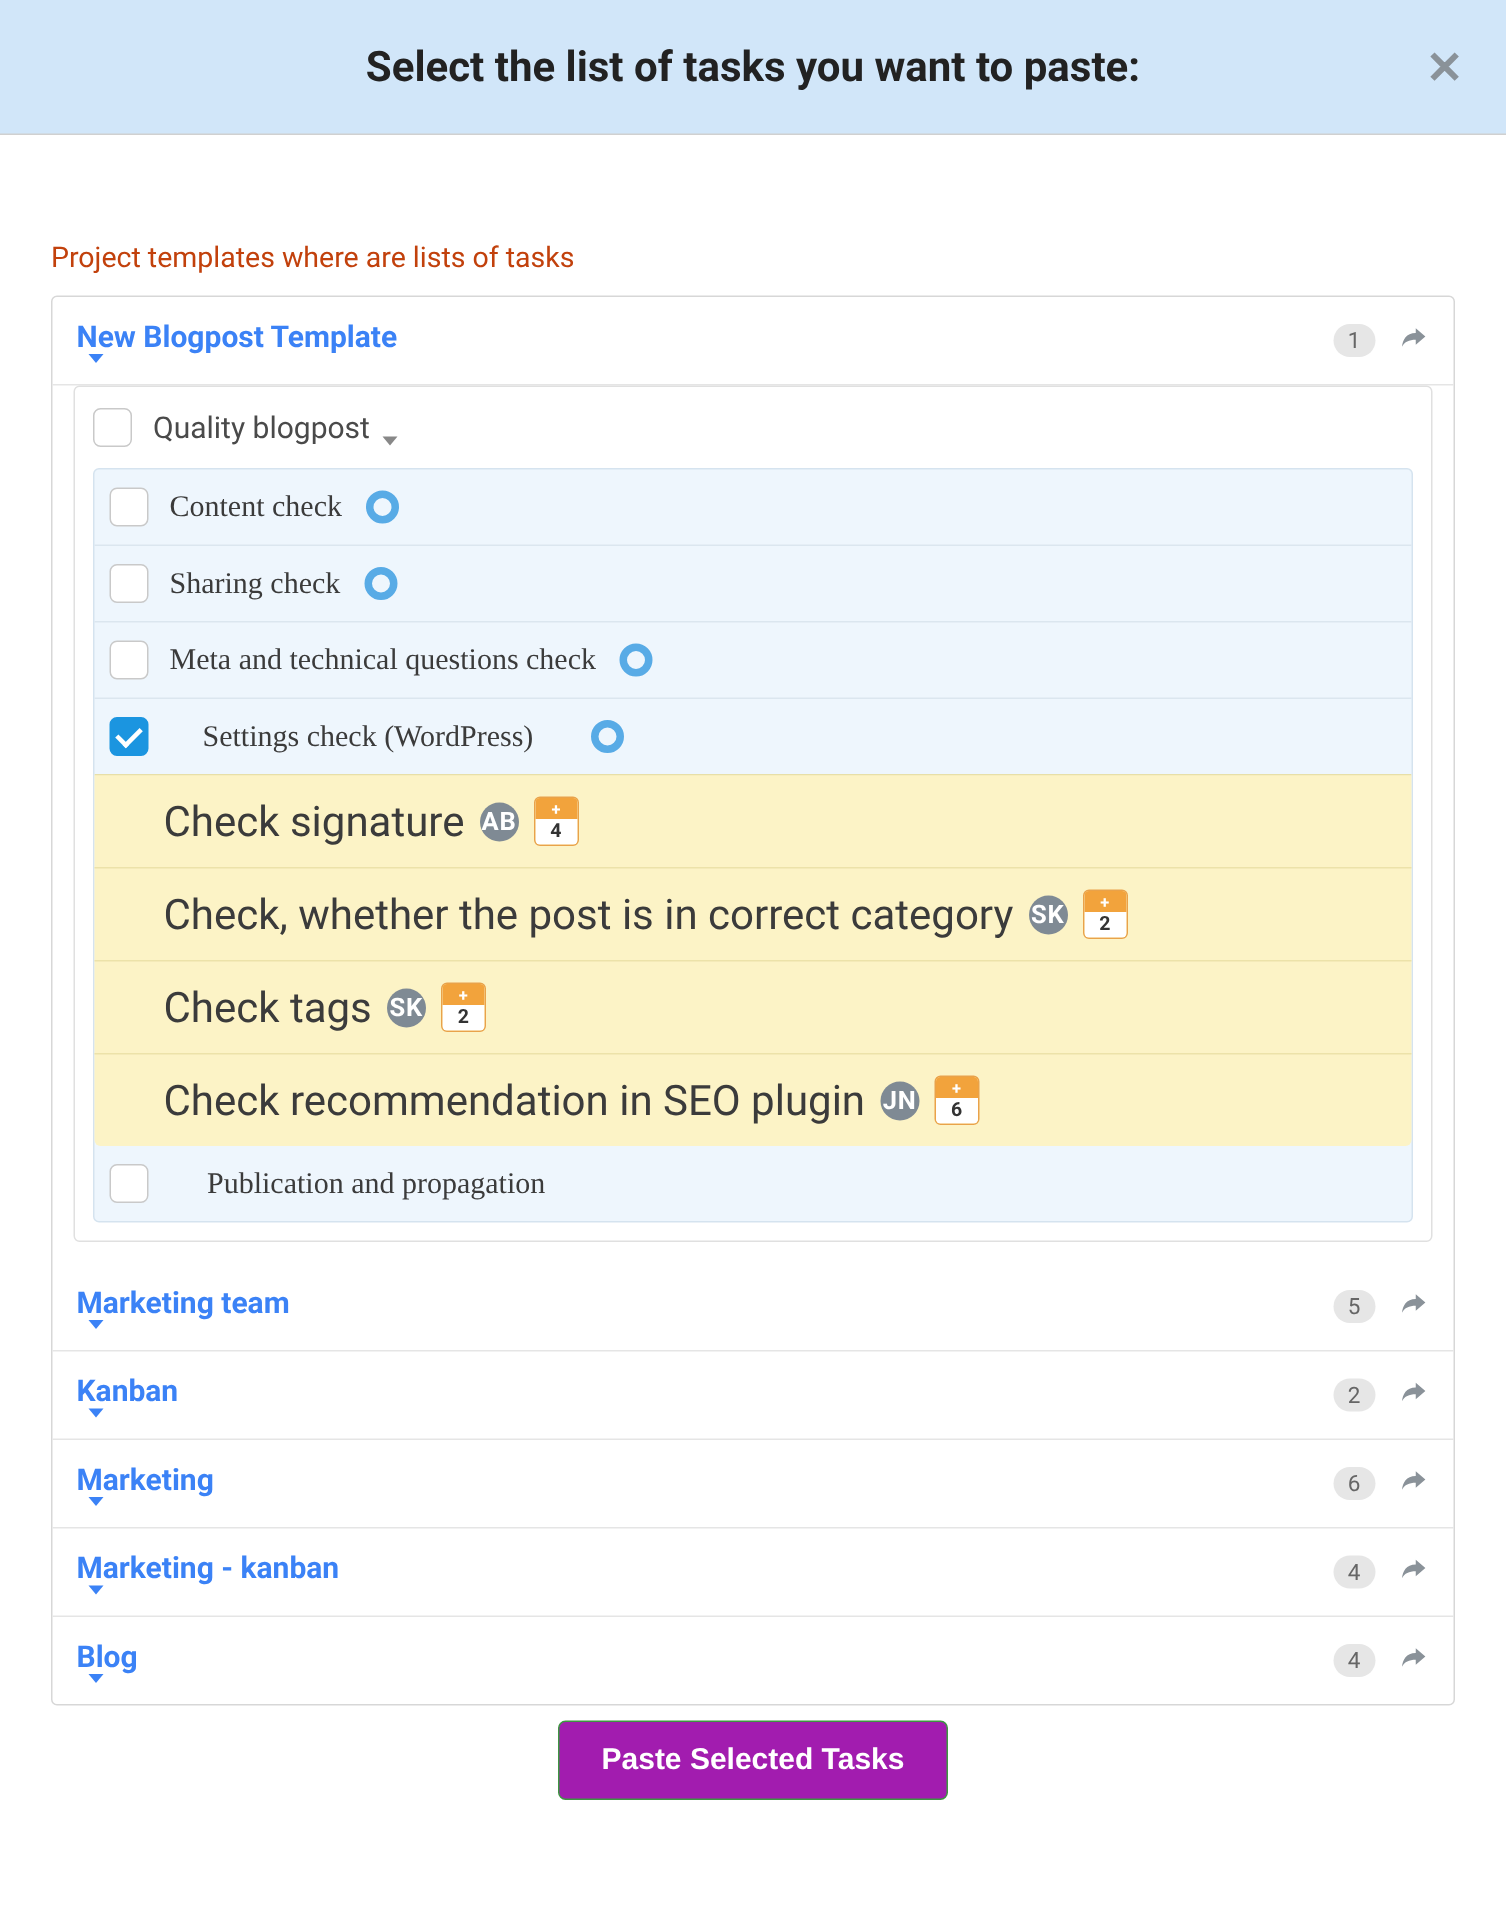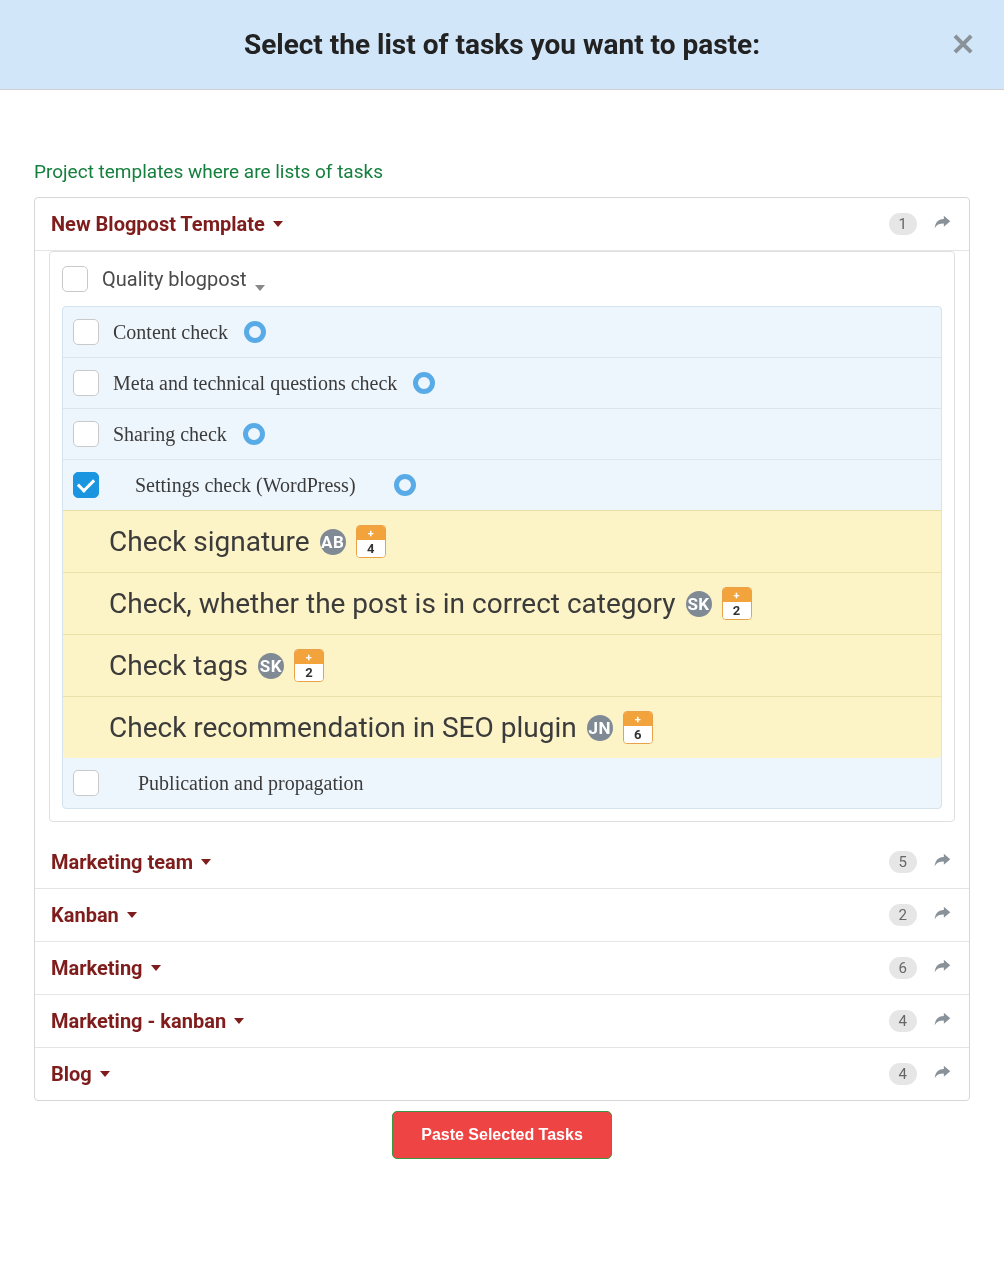--- a/index.html
+++ b/index.html
@@ -30,43 +30,43 @@
     display: flex; align-items: center; justify-content: center;
     cursor: pointer;
     color: #8a9299;
     font-size: 30px;
     font-weight: 700;
   }
   .content {
     padding: 70px 34px 40px 34px;
   }
   .section-label {
-    color: #15803d;
+    color: #c2410c;
     font-size: 19px;
     margin-bottom: 14px;
   }
   .outer-panel {
     border: 1px solid #d7d7d7;
     border-radius: 4px;
     background: #fff;
   }
   .template-header {
     display: flex;
     align-items: center;
     padding: 14px 16px;
     border-bottom: 1px solid #e5e5e5;
   }
   .template-header:last-child { border-bottom: none; }
   .template-name {
-    color: #7f1d1d;
+    color: #3b82f6;
     font-weight: 700;
     font-size: 20px;
     display: inline-flex;
-    align-items: center;
     cursor: pointer;
+    flex-direction: column;
   }
   .caret {
     display: inline-block;
     margin-left: 8px;
     width: 0; height: 0;
     border-left: 5px solid transparent;
     border-right: 5px solid transparent;
     border-top: 6px solid currentColor;
   }
   .spacer { flex: 1; }
@@ -217,25 +217,25 @@
   }
 
   .no-border-bottom { border-bottom: none; gap: 36px; }
 
   .footer {
     display: flex;
     justify-content: center;
     padding: 10px 0 40px 0;
   }
   .primary-btn {
-    background: #ef4444;
+    background: #a21caf;
     color: #fff;
     border: 1px solid #3d9641;
     border-radius: 5px;
-    font-size: 16px;
+    font-size: 20px;
     font-weight: 700;
     padding: 14px 28px;
     cursor: pointer;
   }
 </style>
 </head>
 <body>
 
 <div class="modal-header">
   <h1 class="modal-title">Select the list of tasks you want to paste:</h1>
@@ -275,27 +275,27 @@
       <div class="tasks-region">
 
         <div class="task-row">
           <span class="checkbox"></span>
           <span class="task-label">Content check</span>
           <span class="ring"></span>
         </div>
 
         <div class="task-row">
           <span class="checkbox"></span>
-          <span class="task-label">Meta and technical questions check</span>
+          <span class="task-label">Sharing check</span>
           <span class="ring"></span>
         </div>
 
         <div class="task-row">
           <span class="checkbox"></span>
-          <span class="task-label">Sharing check</span>
+          <span class="task-label">Meta and technical questions check</span>
           <span class="ring"></span>
         </div>
 
         <div class="task-row no-border-bottom">
           <span class="checkbox checked"></span>
           <span class="task-label">Settings check (WordPress)</span>
           <span class="ring"></span>
         </div>
 
         <div class="subtasks">

